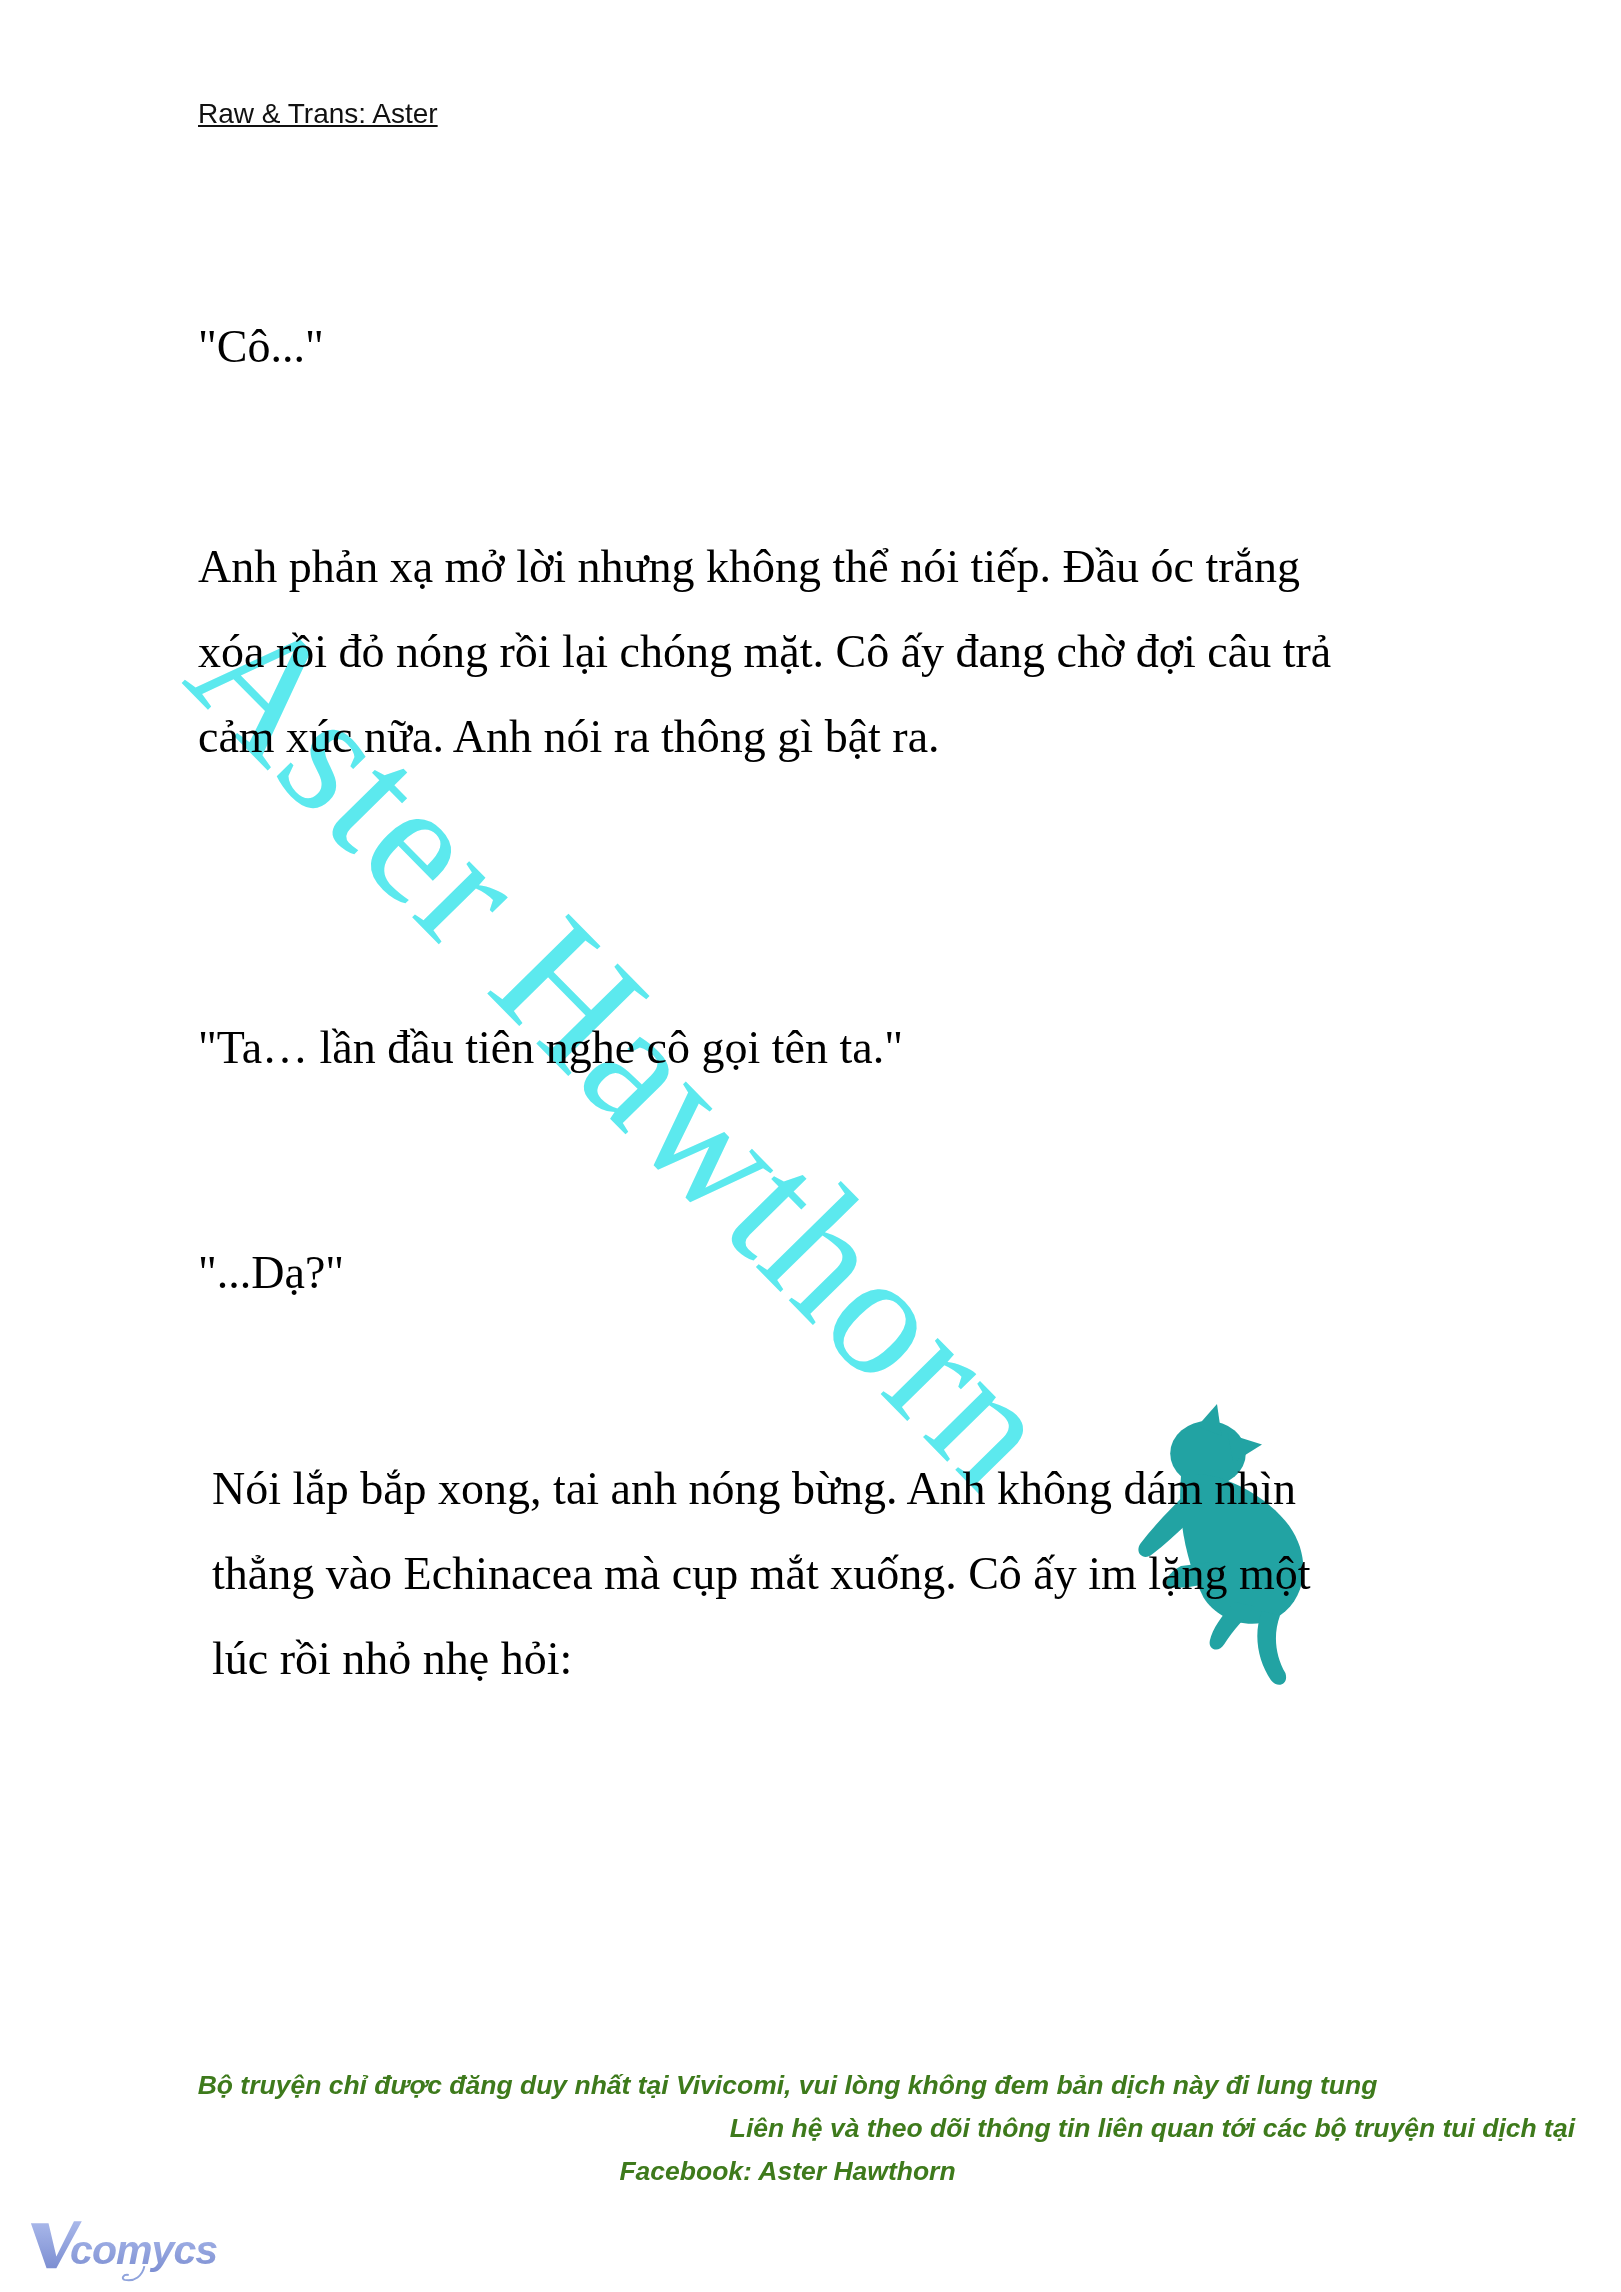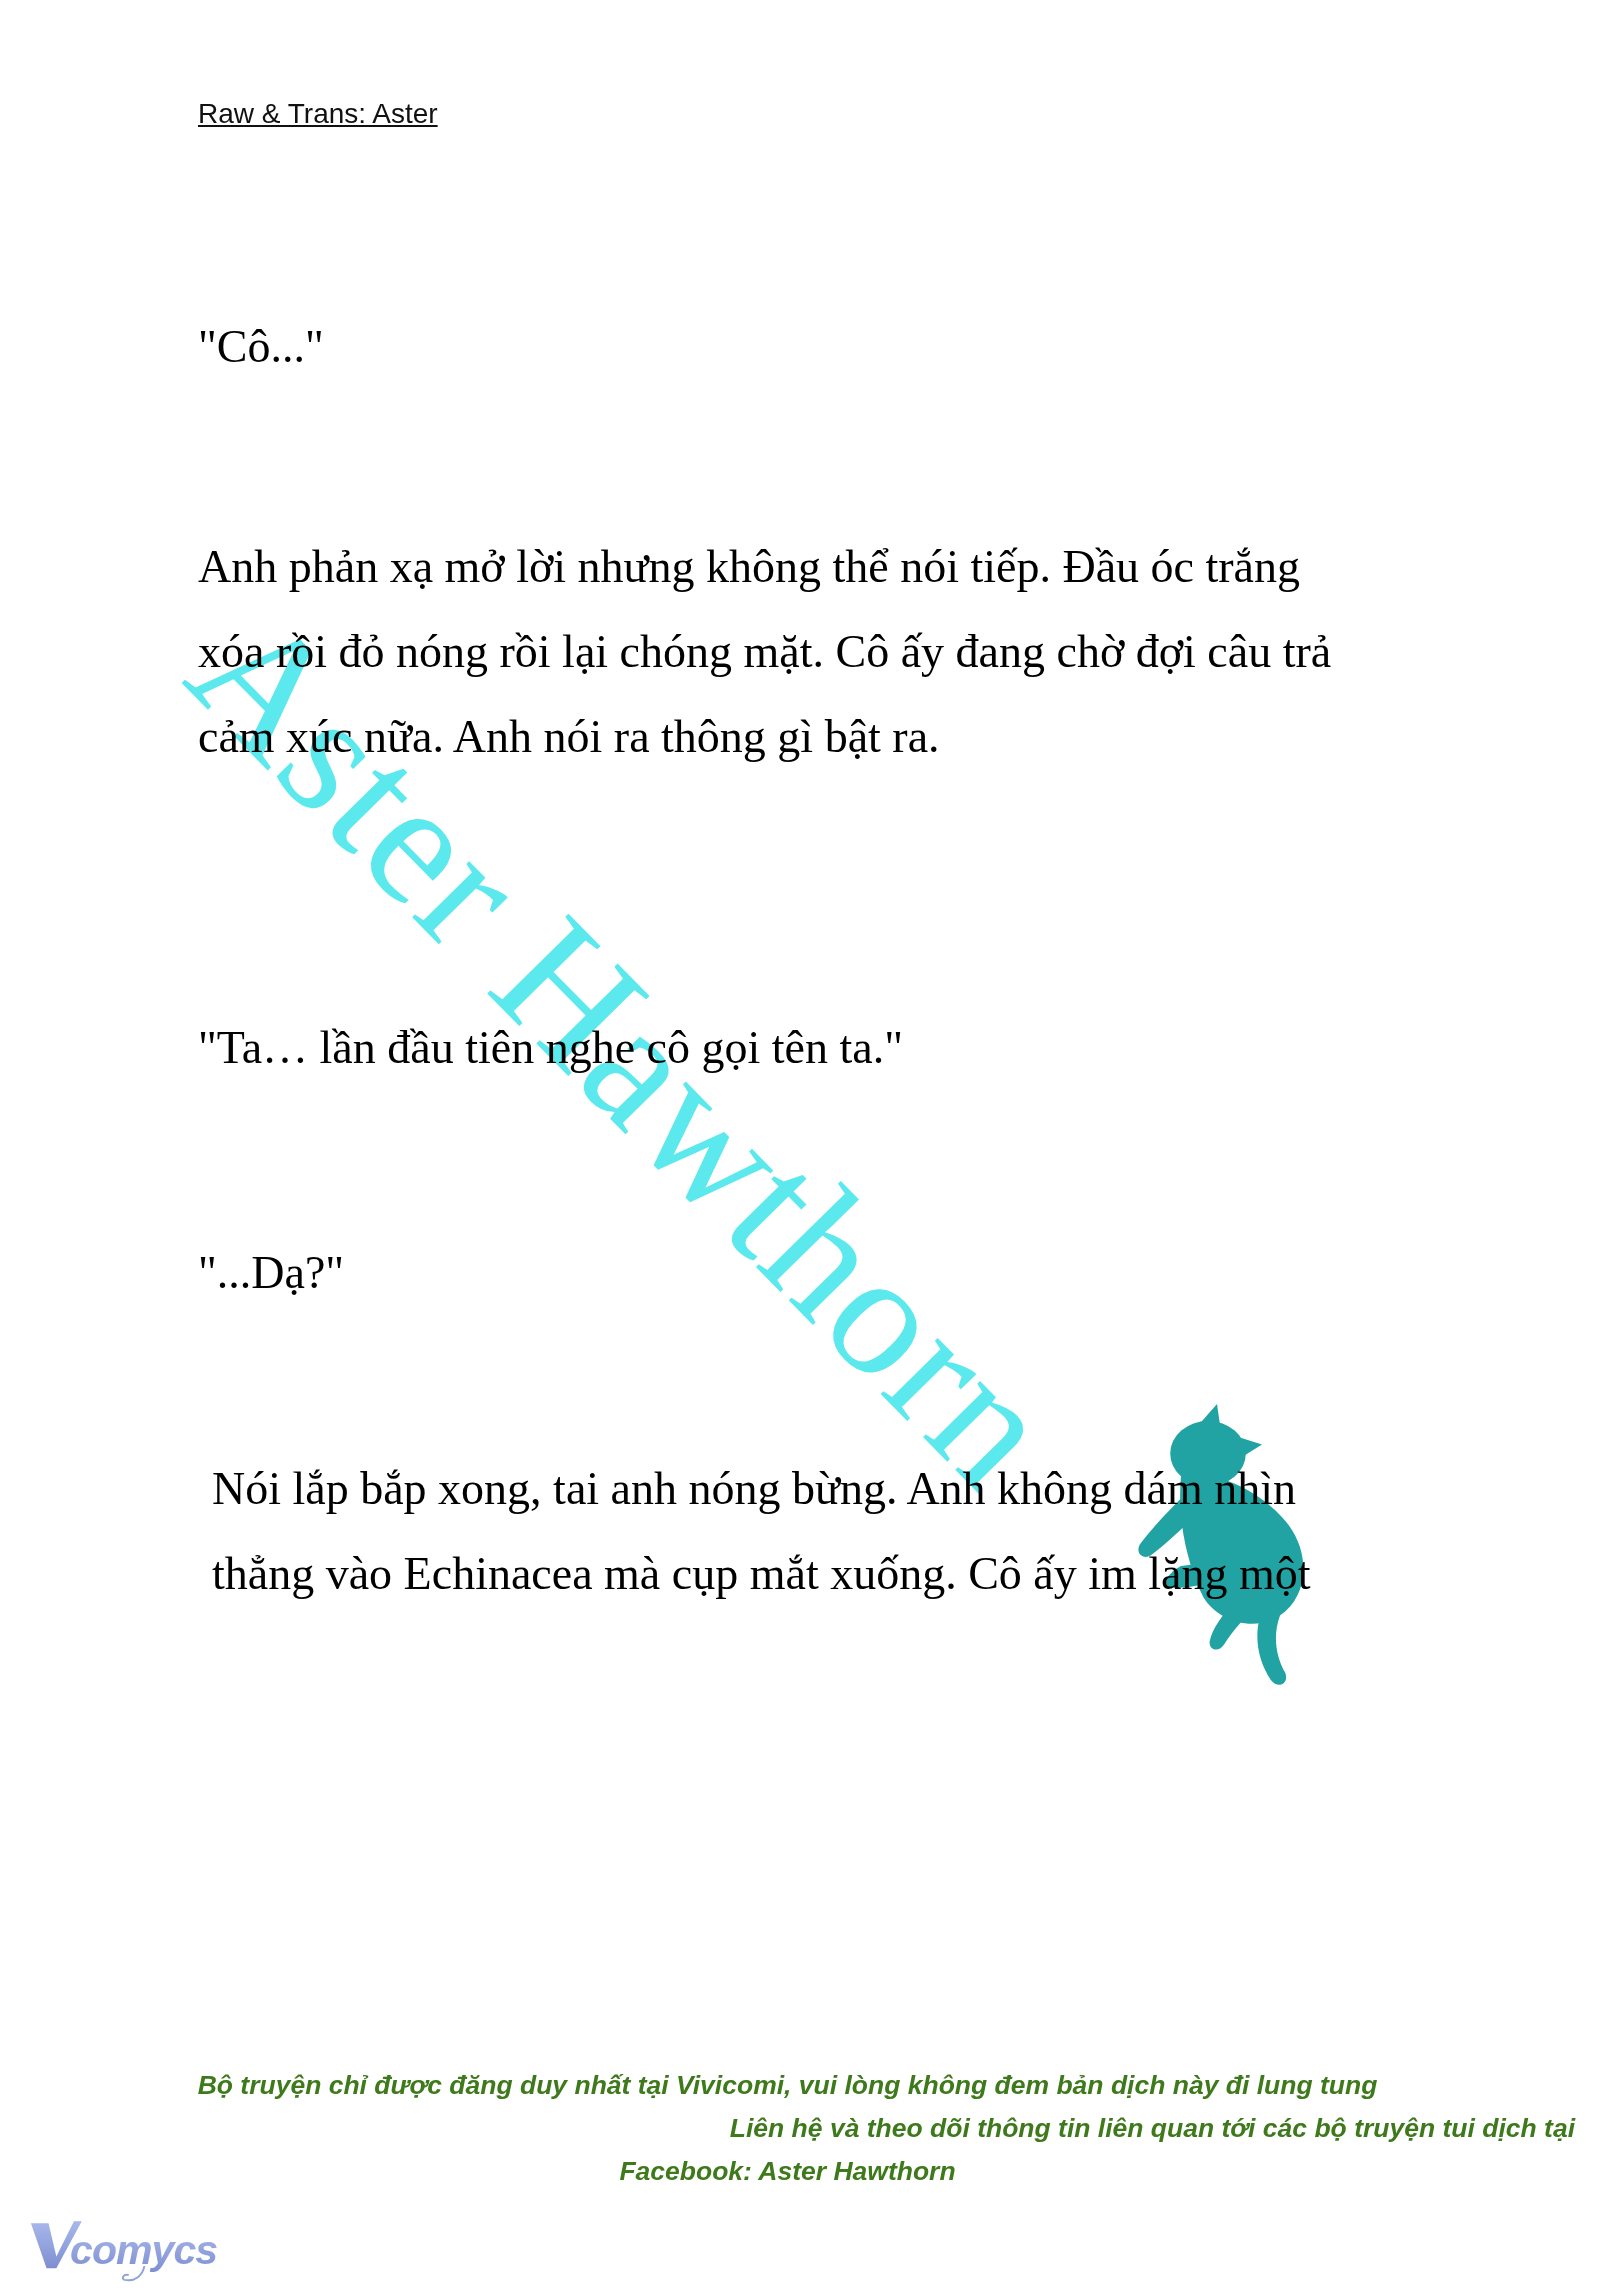--- a/index.html
+++ b/index.html
@@ -109,20 +109,21 @@
   <div>cảm xúc nữa. Anh nói ra thông gì bật ra.</div>
 </div>
 
 <p class="page-text" style="top:1005px;">"Ta… lần đầu tiên nghe cô gọi tên ta."</p>
 
 <p class="page-text" style="top:1230px;">"...Dạ?"</p>
 
 <div class="page-text" style="top:1446px;margin-left:14px;">
   <div>Nói lắp bắp xong, tai anh nóng bừng. Anh không dám nhìn</div>
   <div>thẳng vào Echinacea mà cụp mắt xuống. Cô ấy im lặng một</div>
+  <div>lúc rồi nhỏ nhẹ hỏi:</div>
 </div>
 
 <div class="footer" style="top:2070px;">Bộ truyện chỉ được đăng duy nhất tại Vivicomi, vui lòng không đem bản dịch này đi lung tung</div>
 <div class="footer" style="top:2113px;text-align:right;">Liên hệ và theo dõi thông tin liên quan tới các bộ truyện tui dịch tại</div>
 <div class="footer" style="top:2156px;">Facebook: Aster Hawthorn</div>
 
 <svg class="logo" viewBox="0 0 230 70" xmlns="http://www.w3.org/2000/svg">
   <defs>
     <linearGradient id="lg" x1="0" y1="0" x2="0" y2="1">
       <stop offset="0" stop-color="#a9b8ea"></stop>

